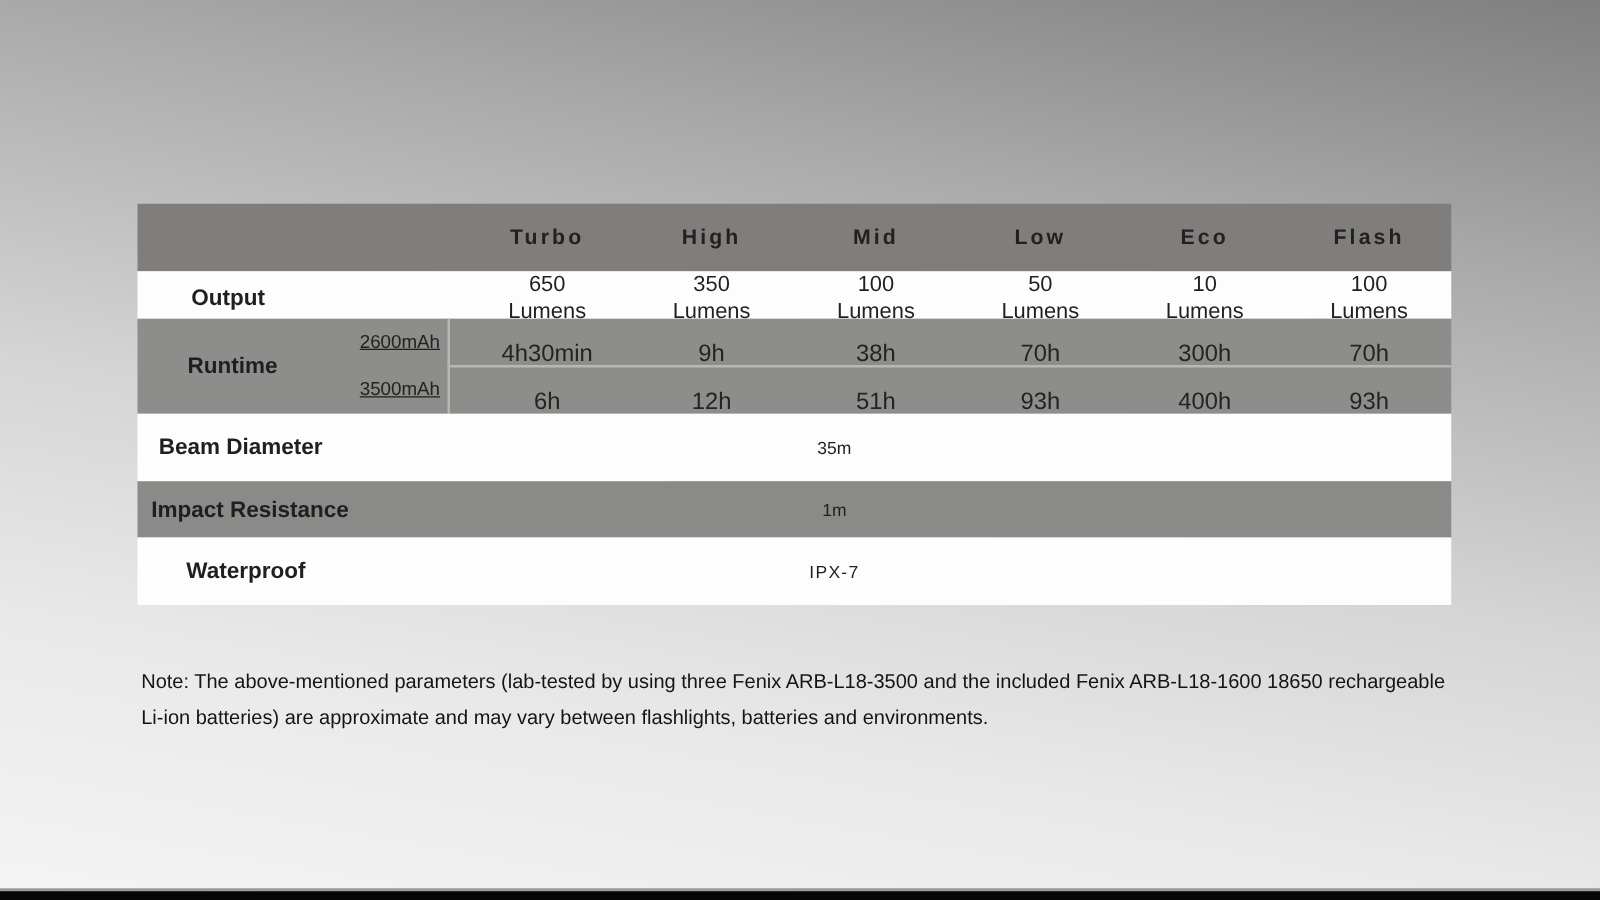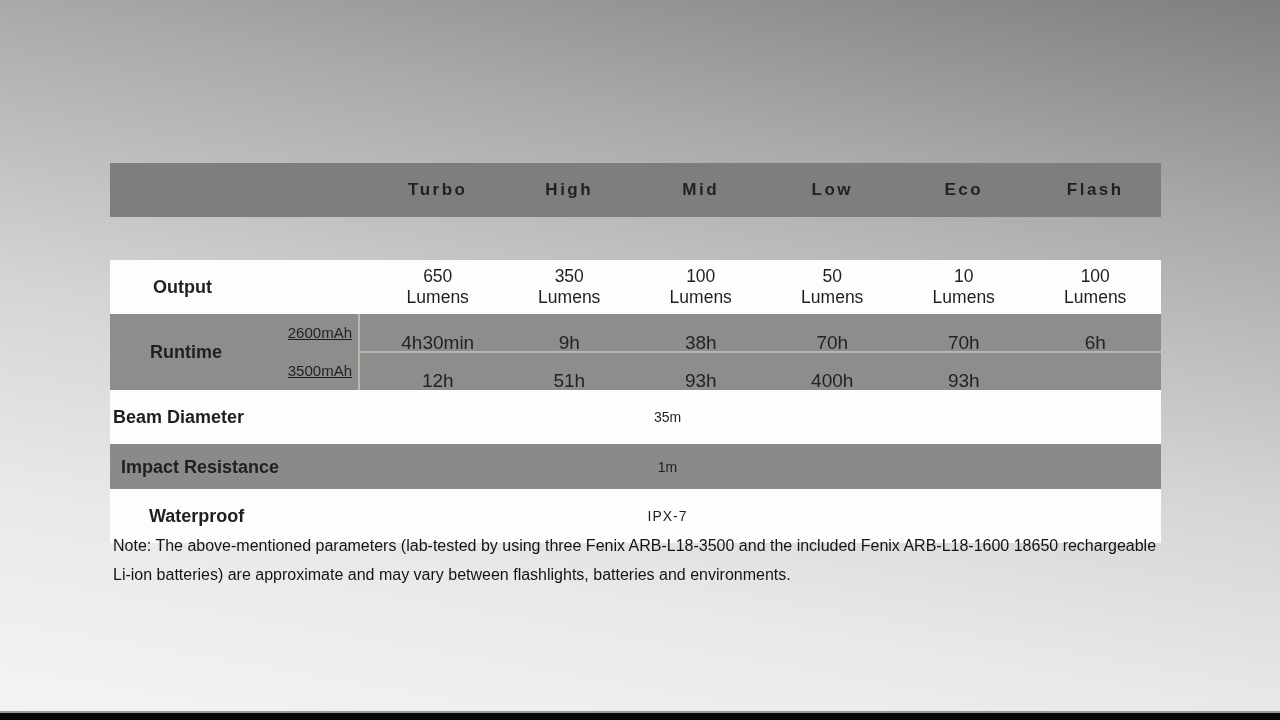--- a/index.html
+++ b/index.html
@@ -11,21 +11,21 @@
   }
   .spec-table{position:absolute;left:110px;top:163px;width:1051px;}
   .grid-row{display:grid;grid-template-columns:262px repeat(6,1fr);}
   .cell{display:flex;align-items:center;justify-content:center;}
 
   
   .header-row{height:54px;background:var(--header-bg,#807e7d);}
   .mode-cell{font-weight:bold;font-size:17px;letter-spacing:2.5px;color:#222120;}
 
   
-  .output-row{height:54px;background:var(--white-row-bg,#fdfdfd);margin-top:43px;}
+  .output-row{height:38px;background:var(--white-row-bg,#fdfdfd);}
   .output-label{justify-content:flex-start;padding-left:43px;font-weight:bold;font-size:18px;}
   .output-value{flex-direction:column;font-size:17.5px;line-height:21px;}
 
   
   .runtime-row{position:relative;height:76px;background:var(--row-gray-bg,#8d8d8b);
     display:grid;grid-template-columns:262px repeat(6,1fr);grid-template-rows:38px 38px;}
   .runtime-label-cell{grid-row:1 / span 2;position:relative;}
   .runtime-label{position:absolute;left:40px;top:50%;transform:translateY(-50%);
     font-weight:bold;font-size:18px;}
   .battery-labels{position:absolute;right:20px;top:0;text-align:right;text-decoration:underline;}
@@ -36,21 +36,21 @@
   .runtime-hseparator{position:absolute;left:248px;right:0;top:37px;height:2px;
     background:var(--divider,#b7b7b3);}
 
   
   .span-row{position:relative;}
   .beam-row{height:54px;background:var(--white-row-bg,#fdfdfd);}
   .impact-row{height:45px;background:var(--impact-row-bg,#8a8a88);}
   .waterproof-row{height:54px;background:var(--white-row-bg,#fdfdfd);}
   .span-label{position:absolute;top:50%;transform:translateY(-50%);
     font-weight:bold;font-size:18px;white-space:nowrap;}
-  .beam-row .span-label{left:3px;}
+  .beam-row .span-label{left:17px;}
   .impact-row .span-label{left:11px;}
   .waterproof-row .span-label{left:39px;}
   .span-value{position:absolute;left:calc(50% + 32px);top:50%;
     transform:translate(-50%,-50%);font-size:14px;white-space:nowrap;}
   .waterproof-row .span-value{letter-spacing:1px;}
 
   
   .note{position:absolute;left:113px;top:531px;width:1055px;margin:0;
     font-size:16px;line-height:29px;color:#141414;}
 
@@ -108,20 +108,21 @@
         <span class="runtime-label">Runtime</span>
         <div class="battery-labels">
           <div>2600mAh</div>
           <div>3500mAh</div>
         </div>
       </div>
       <div class="cell runtime-cell">4h30min</div>
       <div class="cell runtime-cell">9h</div>
       <div class="cell runtime-cell">38h</div>
       <div class="cell runtime-cell">70h</div>
+      <div class="cell runtime-cell">300h</div>
       <div class="cell runtime-cell">70h</div>
       <div class="cell runtime-cell">6h</div>
       <div class="cell runtime-cell">12h</div>
       <div class="cell runtime-cell">51h</div>
       <div class="cell runtime-cell">93h</div>
       <div class="cell runtime-cell">400h</div>
       <div class="cell runtime-cell">93h</div>
       <div class="runtime-vdivider"></div>
       <div class="runtime-hseparator"></div>
     </div>

